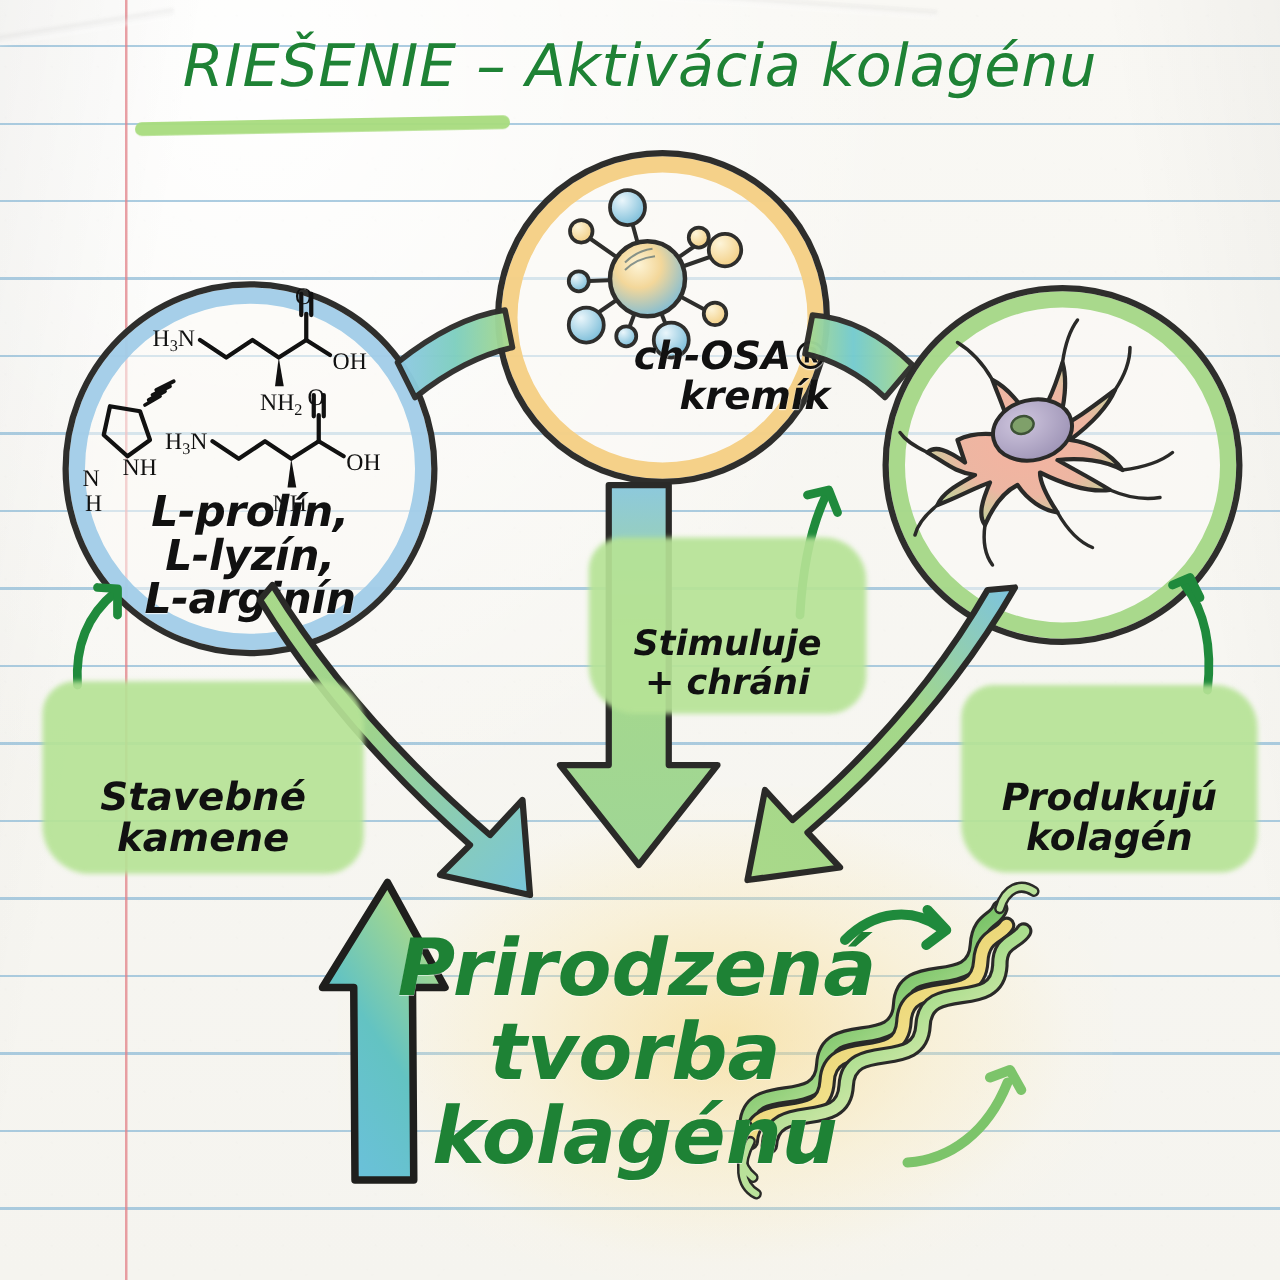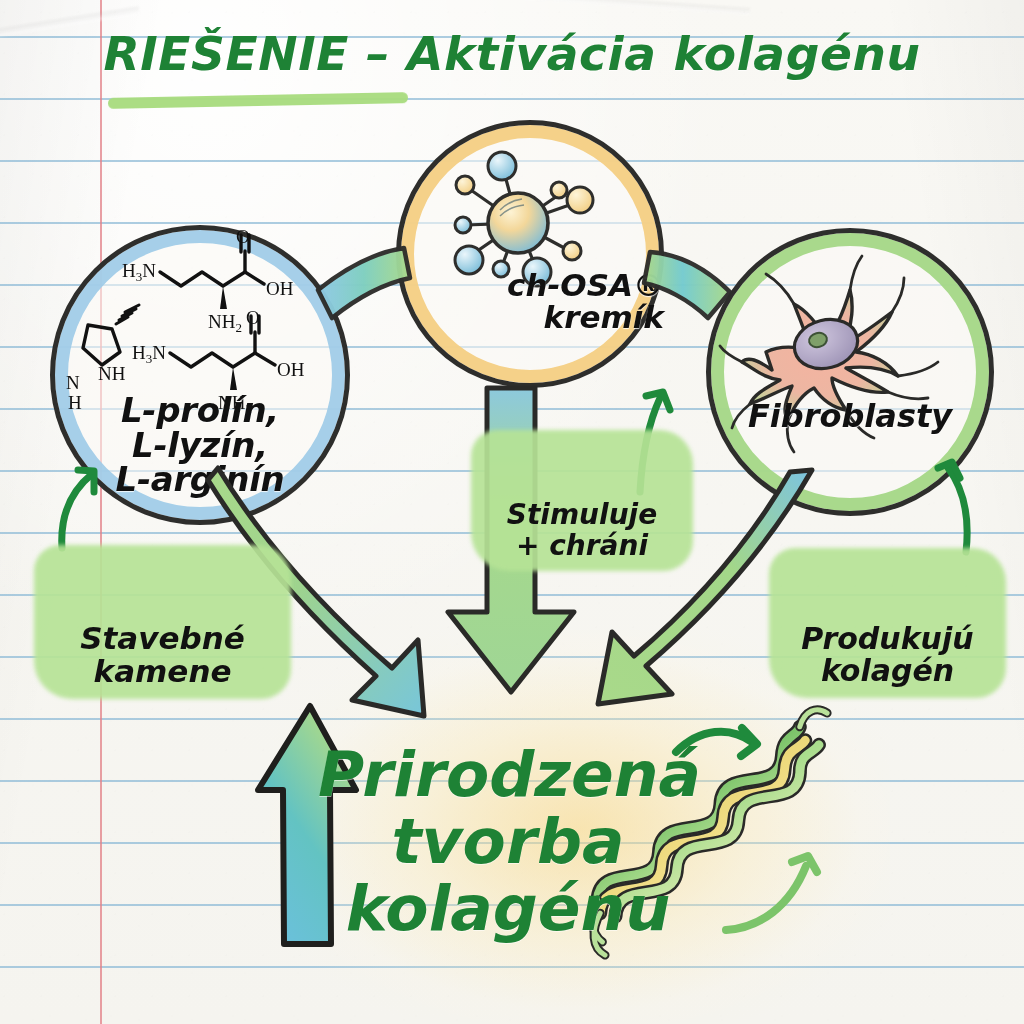--- a/index.html
+++ b/index.html
@@ -51,21 +51,21 @@
   
   .glow{
     position:absolute;left:270px;top:630px;width:620px;height:400px;
     background:radial-gradient(ellipse at 50% 50%, rgba(250,214,124,0.55) 0%, rgba(252,231,170,0.33) 38%, rgba(255,245,215,0.10) 64%, rgba(255,255,255,0) 78%);
     pointer-events:none;
   }
   
   .title{
     position:absolute;left:0;right:0;top:26px;text-align:center;
     font-family:"DejaVu Sans", sans-serif;
-    font-style:italic;font-weight:700;
+    font-style:italic;font-weight:400;
     font-size:47px;letter-spacing:.6px;
     color:#1e8235;
     text-shadow:0 1px 0 rgba(255,255,255,.7);
     white-space:nowrap;
   }
   .title-underline{
     position:absolute;left:108px;top:95px;width:300px;height:11px;
     background:#a8dc7e;border-radius:6px;
     transform:rotate(-1.1deg);
     filter:blur(.5px);opacity:.95;
@@ -401,21 +401,20 @@
         <path d="M140 182 C 148 196, 158 206, 168 210"></path>
         <path d="M182 164 C 196 170, 210 172, 222 170"></path>
         <path d="M192 148 C 208 146, 222 142, 232 134"></path>
         <path d="M186 84 C 194 72, 198 60, 198 50"></path>
         <path d="M144 62 C 146 48, 150 36, 156 28"></path>
         <path d="M88 76 C 80 62, 70 52, 60 46"></path>
       </g>
       <ellipse cx="120" cy="116" rx="32" ry="24" transform="rotate(-14 120 116)" fill="url(#nucGrad)" stroke="#2a2a28" stroke-width="3.2"></ellipse>
       <ellipse cx="112" cy="112" rx="9" ry="7" transform="rotate(-14 112 112)" fill="#7fa06a" stroke="#3d5236" stroke-width="2"></ellipse>
     </svg>
-    <div class="circle-label" id="label-right">Fibroblasty</div>
   </div>
 
   <div class="hl" id="hl-mid">
     <span class="mark"></span>
     <span>Stimuluje
 + chráni</span>
   </div>
   <div class="hl" id="hl-left">
     <span class="mark"></span>
     <span>Stavebné

